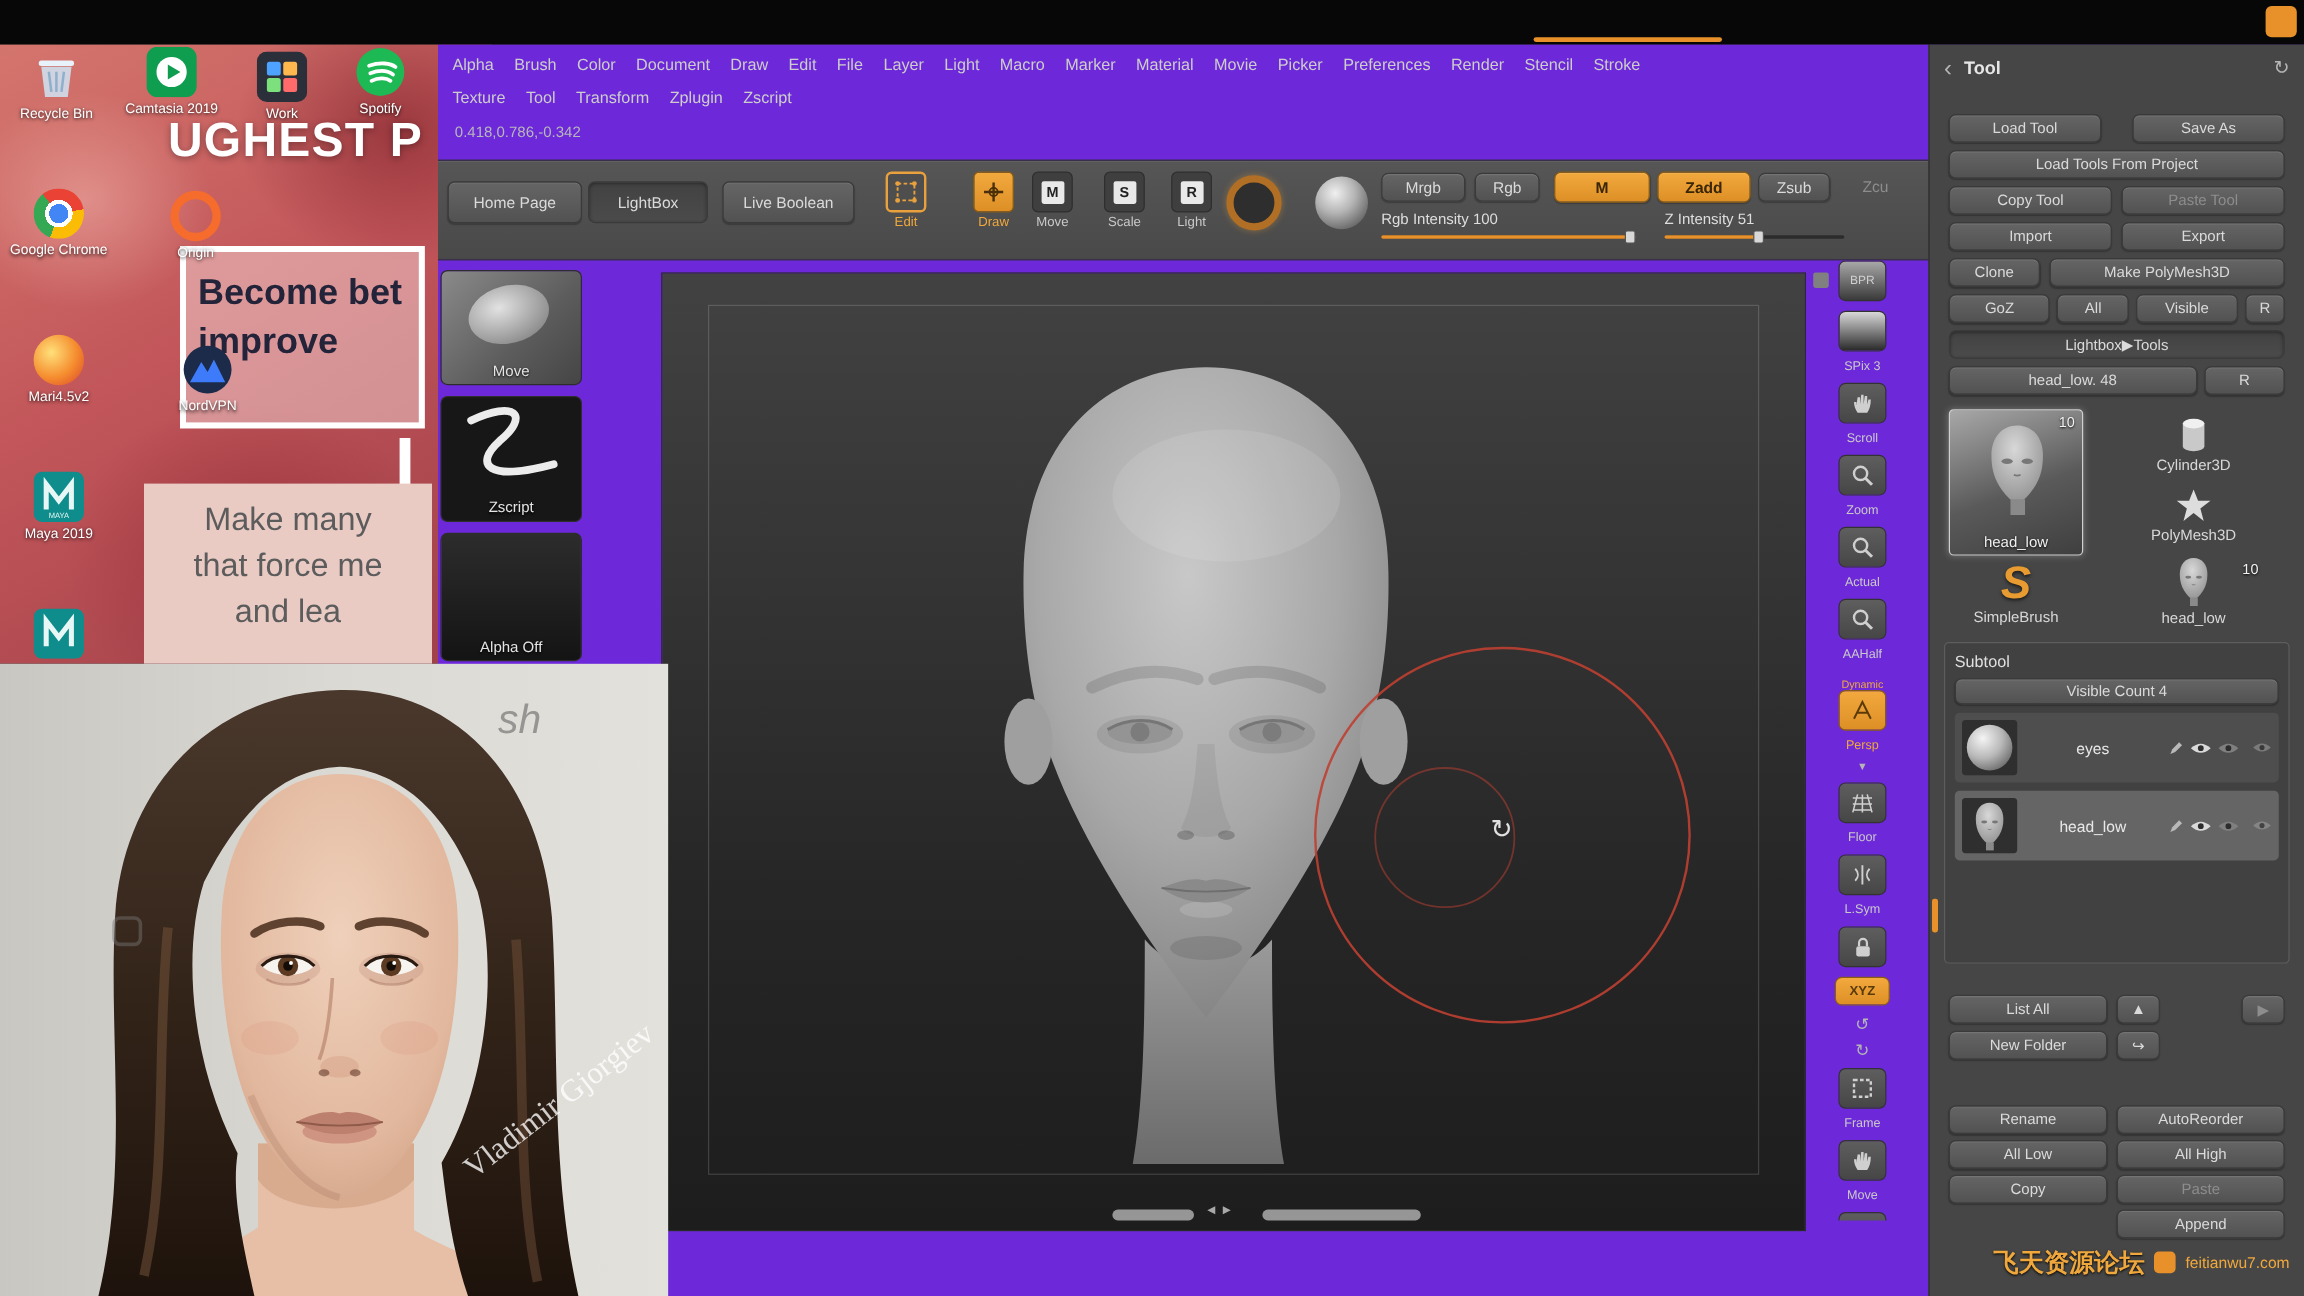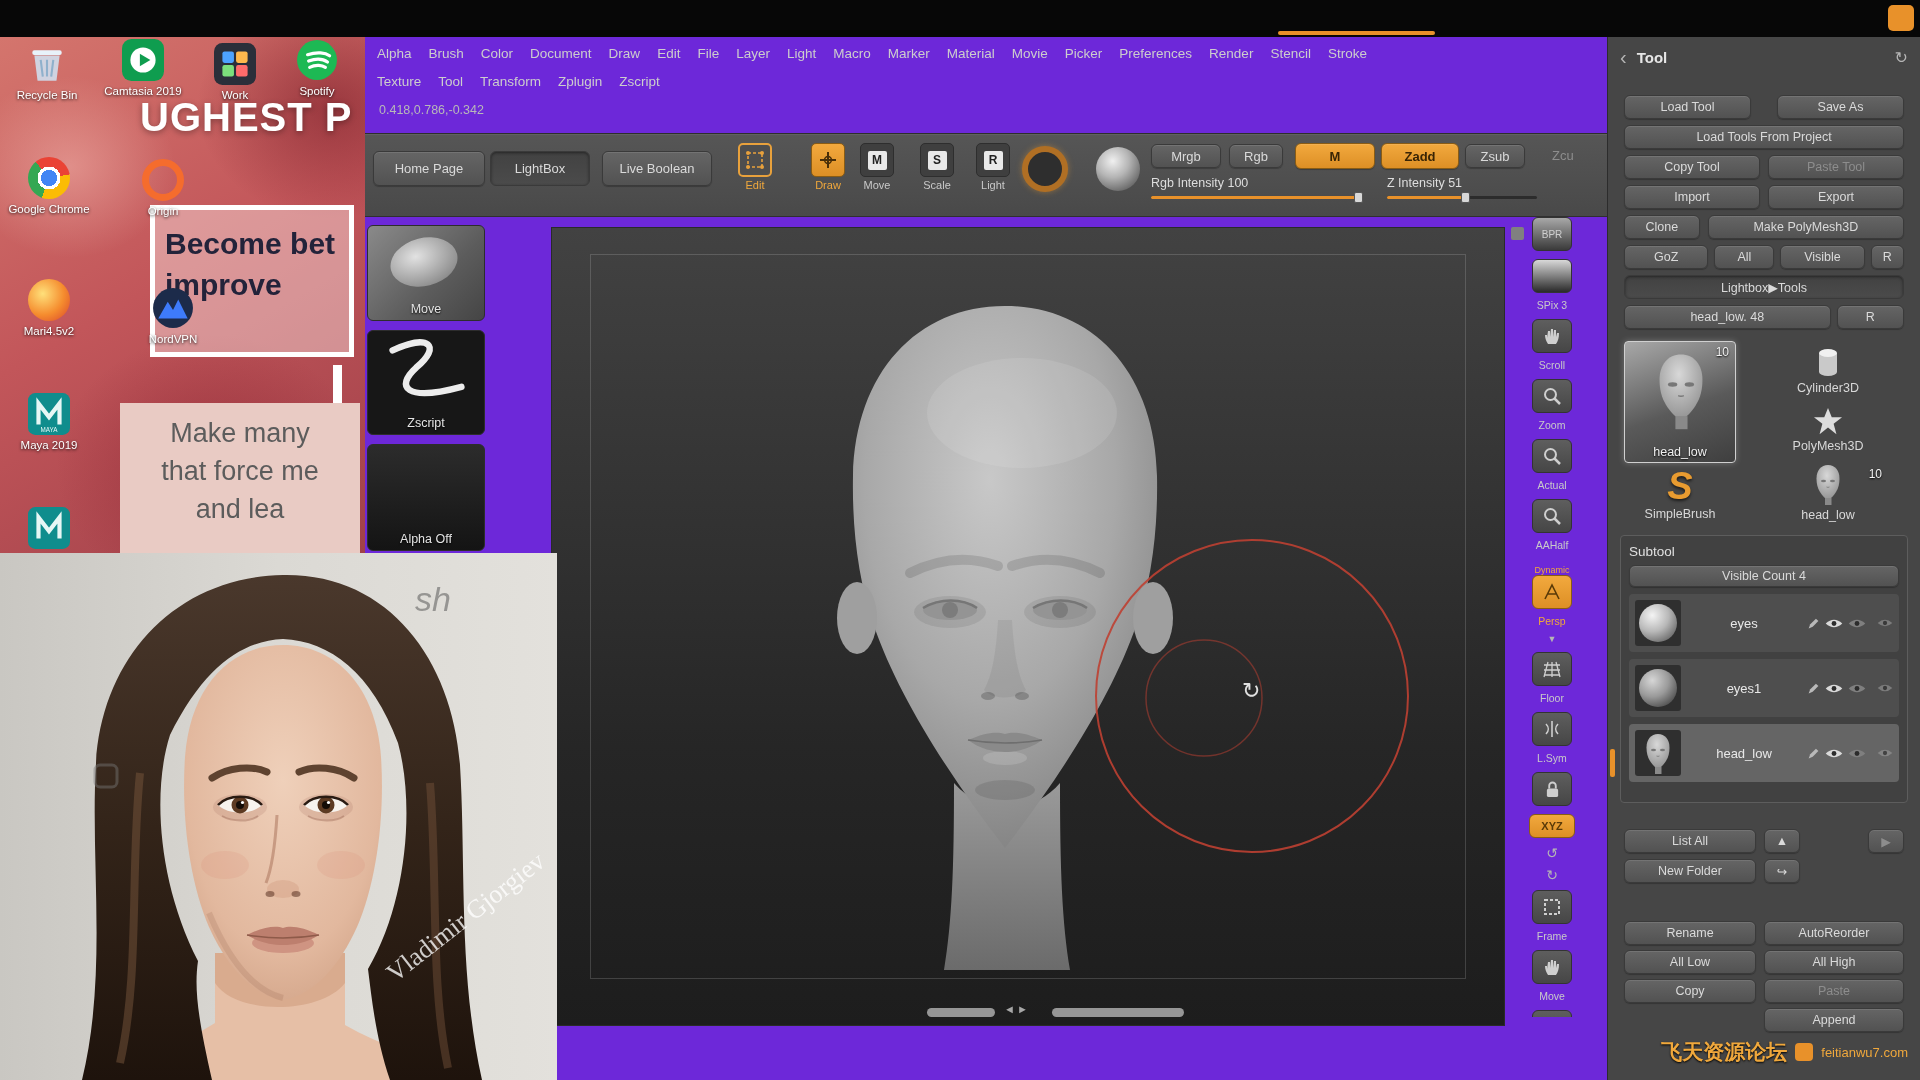--- a/index.html
+++ b/index.html
@@ -632,40 +632,20 @@
 
       <div class="subtool-box">
         <div class="sb-title">Subtool</div>
         <div class="btn sb-vis">Visible Count 4</div>
 
         <div class="sb-row">
           <div class="sb-thumb">
               <div class="sphere"></div>
             </div>
           <div class="sb-name">eyes</div>
-          <div class="sb-icons">
-            <svg style="width:13px;height:13px;color:#b9b9b9">
-                <use href="#sym-pen"></use>
-              </svg>
-            <svg style="width:18px;height:11px;color:#d9d9d9">
-                <use href="#sym-eye"></use>
-              </svg>
-            <svg style="width:18px;height:11px;color:#7f7f7f">
-                <use href="#sym-eye"></use>
-              </svg>
-            <svg style="width:16px;height:10px;color:#9a9a9a;opacity:.6;margin-left:6px">
-                <use href="#sym-eye"></use>
-              </svg>
-          </div>
-        </div>
-        <div class="sb-row">
-          <div class="sb-thumb">
-              <div class="sphere dark"></div>
-            </div>
-          <div class="sb-name">eyes1</div>
           <div class="sb-icons">
             <svg style="width:13px;height:13px;color:#b9b9b9">
                 <use href="#sym-pen"></use>
               </svg>
             <svg style="width:18px;height:11px;color:#d9d9d9">
                 <use href="#sym-eye"></use>
               </svg>
             <svg style="width:18px;height:11px;color:#7f7f7f">
                 <use href="#sym-eye"></use>
               </svg>

